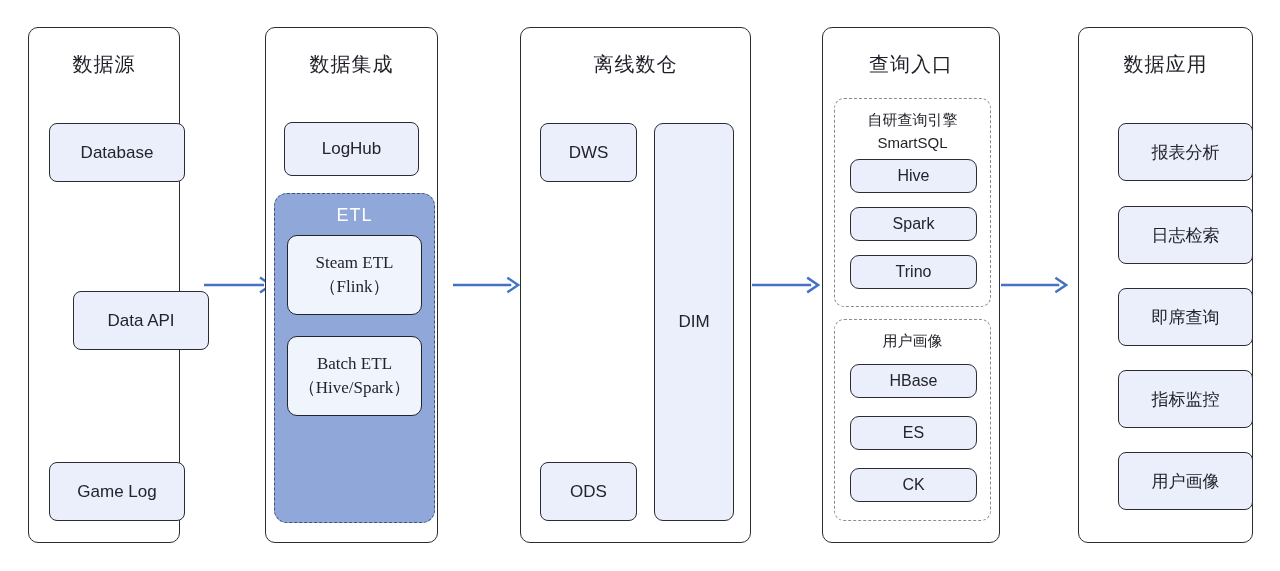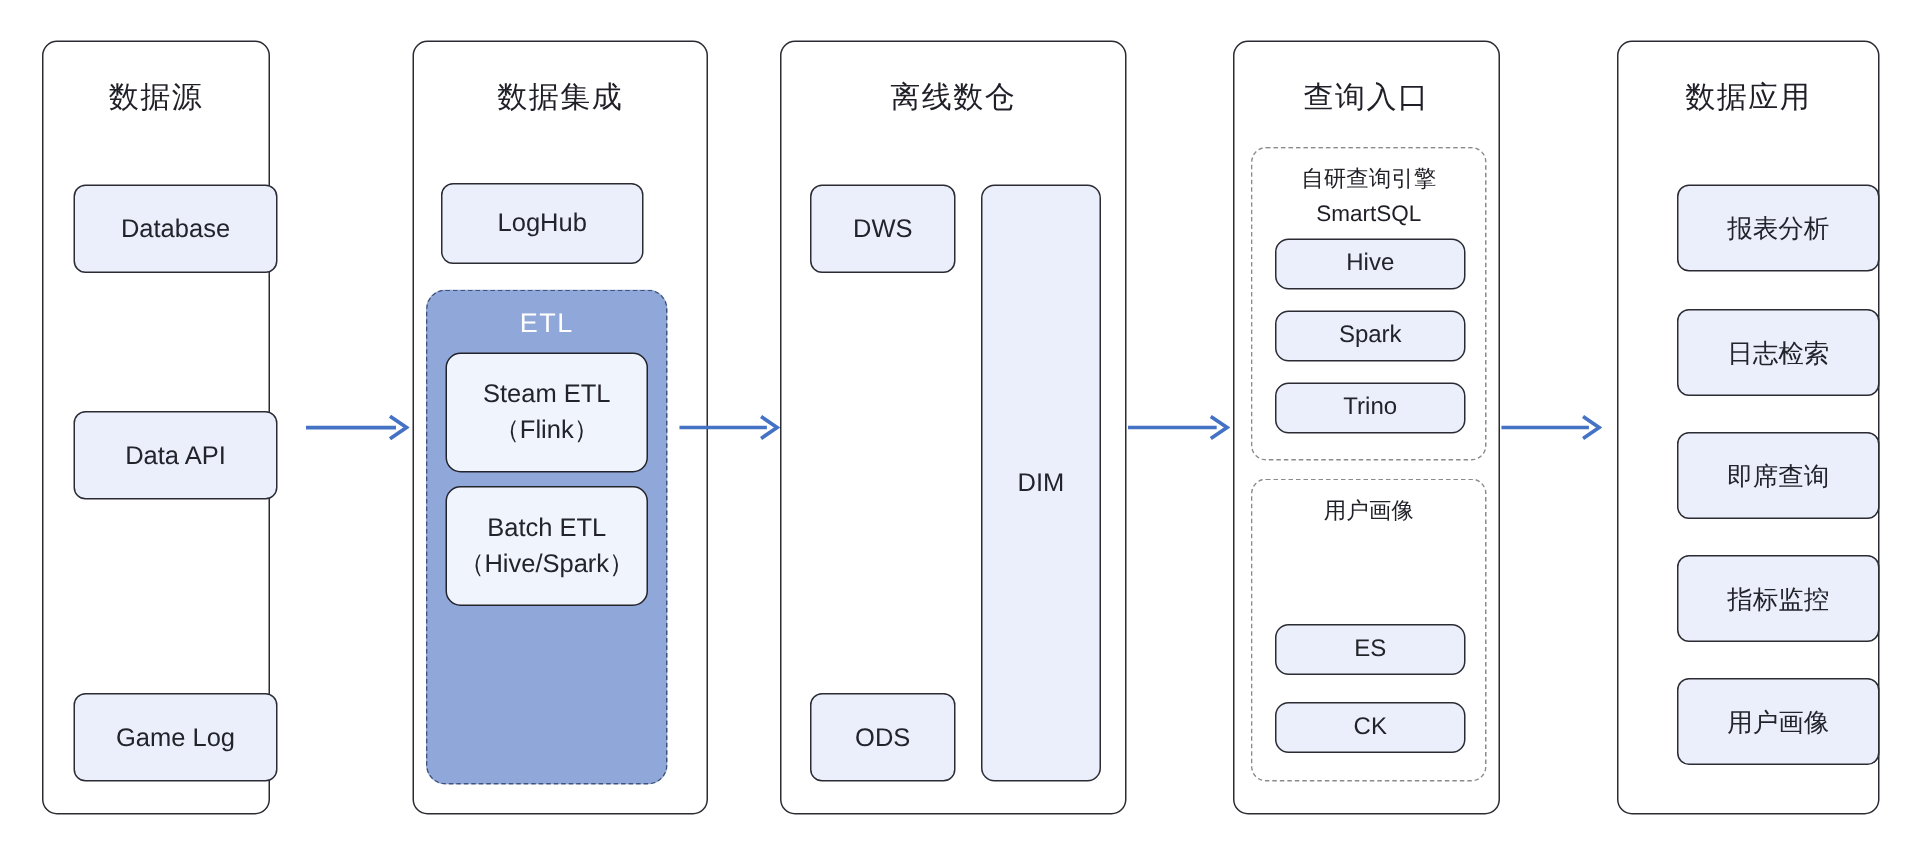--- a/index.html
+++ b/index.html
@@ -14,21 +14,21 @@
   .stage { position: absolute; left: 0; top: 0; width: 1280px; height: 571px; }
 
   
   .col {
     position: absolute; top: 27px; height: 516px;
     background: #ffffff;
     border: 1.7px solid #2b2b33;
     border-radius: 10px;
   }
   .col-c1 { left: 28px;   width: 152px; }
-  .col-c2 { left: 275px;  width: 197px; }
+  .col-c2 { left: 265px;  width: 173px; }
   .col-c3 { left: 520px;  width: 231px; }
   .col-c4 { left: 822px;  width: 178px; }
   .col-c5 { left: 1078px; width: 175px; }
 
   .col-title {
     position: absolute; top: 23px; left: 0; right: 0;
     text-align: center; font-size: 20px; font-weight: 500;
     letter-spacing: 1px; color: #1f1f27;
   }
 
@@ -37,47 +37,47 @@
     position: absolute;
     background: #eaeffb;
     border: 1.6px solid #2b2b33;
     border-radius: 8px;
     display: flex; align-items: center; justify-content: center;
     font-size: 17px; text-align: center;
   }
 
   
   .c1-box { left: 20px; width: 136px; height: 59px; }
-  .c1-b0 { top: 95px; } .c1-b1 { top: 246px; } .c1-b2 { top: 434px; }
+  .c1-b0 { top: 95px; } .c1-b1 { top: 263px; margin-left: 24px; } .c1-b2 { top: 434px; }
 
   .c5-box { left: 20px; width: 135px; height: 58px; font-size: 17px; margin-left: 19px; }
   .c5-b0 { top: 95px; } .c5-b1 { top: 178px; } .c5-b2 { top: 260px; }
   .c5-b3 { top: 342px; } .c5-b4 { top: 424px; }
 
   
   .loghub { left: 18px; top: 94px; width: 135px; height: 54px; }
   .etl-group {
     position: absolute; left: 8px; top: 165px; width: 161px; height: 330px;
     background: #8fa7d9;
     border: 1.7px dashed #3f5277;
     border-radius: 13px;
     padding: 41px 12px 0 12px;
-    display: flex; flex-direction: column; gap: 9px;
+    display: flex; flex-direction: column; gap: 21px;
   }
   .etl-label {
     position: absolute; top: 11px; left: 0; right: 0;
     text-align: center; color: #ffffff; font-size: 18px; letter-spacing: 1px;
   }
   .etl-box {
     background: #f0f4fd;
     border: 1.6px solid #23232b;
     border-radius: 10px;
     height: 80px; flex: 0 0 auto;
     display: flex; flex-direction: column; align-items: center; justify-content: center;
-    font-size: 17px; line-height: 1.4; text-align: center;
+    font-size: 17px; line-height: 1.4; text-align: center; font-family: Liberation Serif, serif;
   }
 
   
   .c3-box { left: 19px; width: 97px; height: 59px; }
   .c3-b0 { top: 95px; } .c3-b1 { top: 258px; height: 62px; } .c3-b2 { top: 434px; }
   .dim-box { left: 133px; top: 95px; width: 80px; height: 398px; border-radius: 9px; }
 
   
   .query-group {
     position: absolute; left: 11px; width: 157px;
@@ -170,20 +170,21 @@
         <div>自研查询引擎</div>
         <div>SmartSQL</div>
       </div>
       <div class="box qbox qb0">Hive</div>
       <div class="box qbox qb1">Spark</div>
       <div class="box qbox qb2">Trino</div>
     </div>
 
     <div class="query-group qg2">
       <div class="qg-title">用户画像</div>
+      <div class="box qbox qb0">HBase</div>
       <div class="box qbox qb1">ES</div>
       <div class="box qbox qb2">CK</div>
     </div>
   </div>
 
   <div class="arrow arr-4">
     <svg viewBox="0 0 70 24">
       <line x1="1" y1="12" x2="61" y2="12" stroke="#4472c4" stroke-width="2.5"></line>
       <polyline points="57,4.5 68,12 57,19.5" fill="none" stroke="#4472c4" stroke-width="2.5" stroke-linejoin="miter"></polyline>
     </svg>

